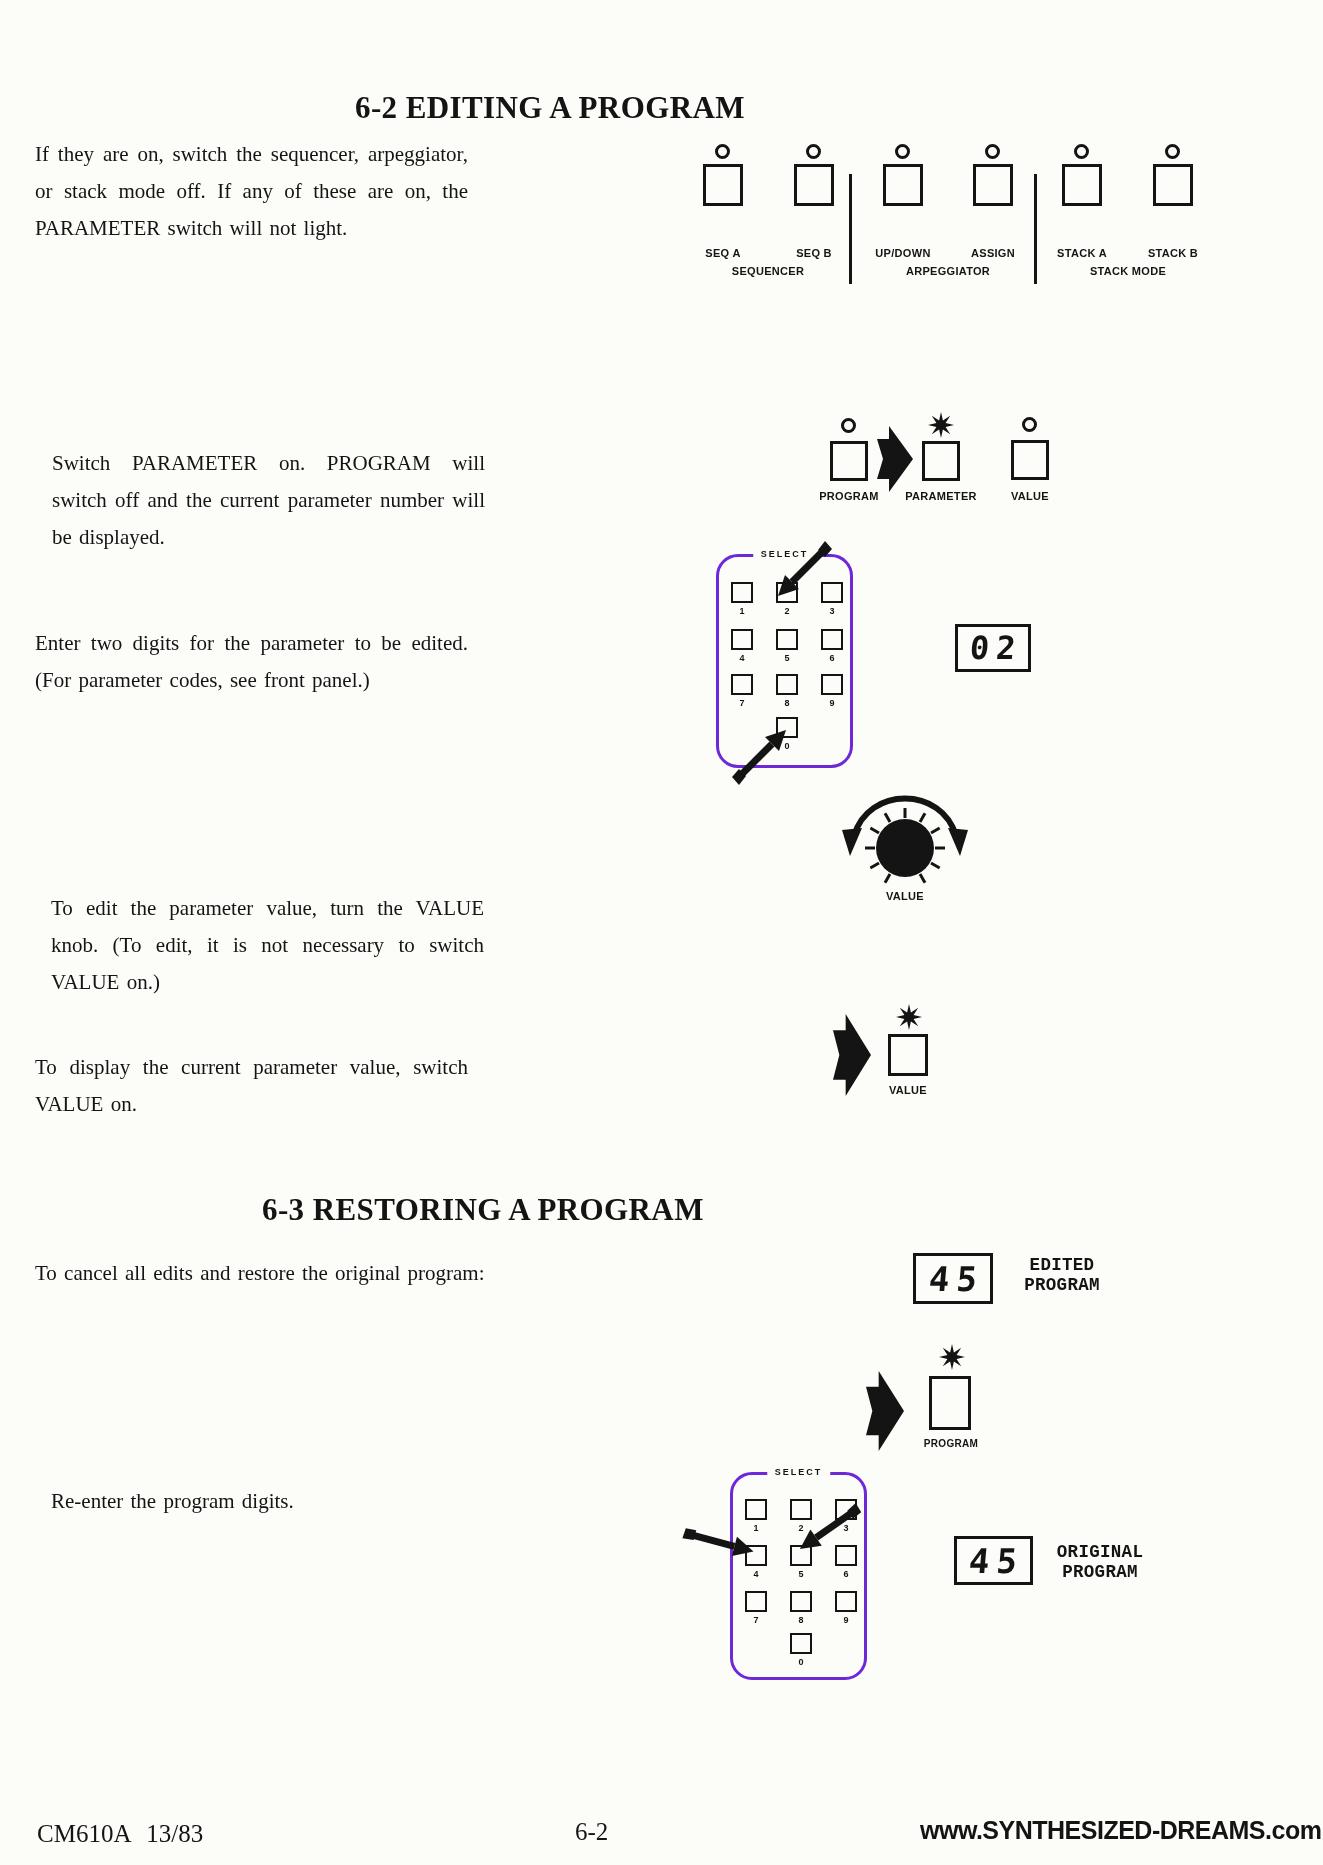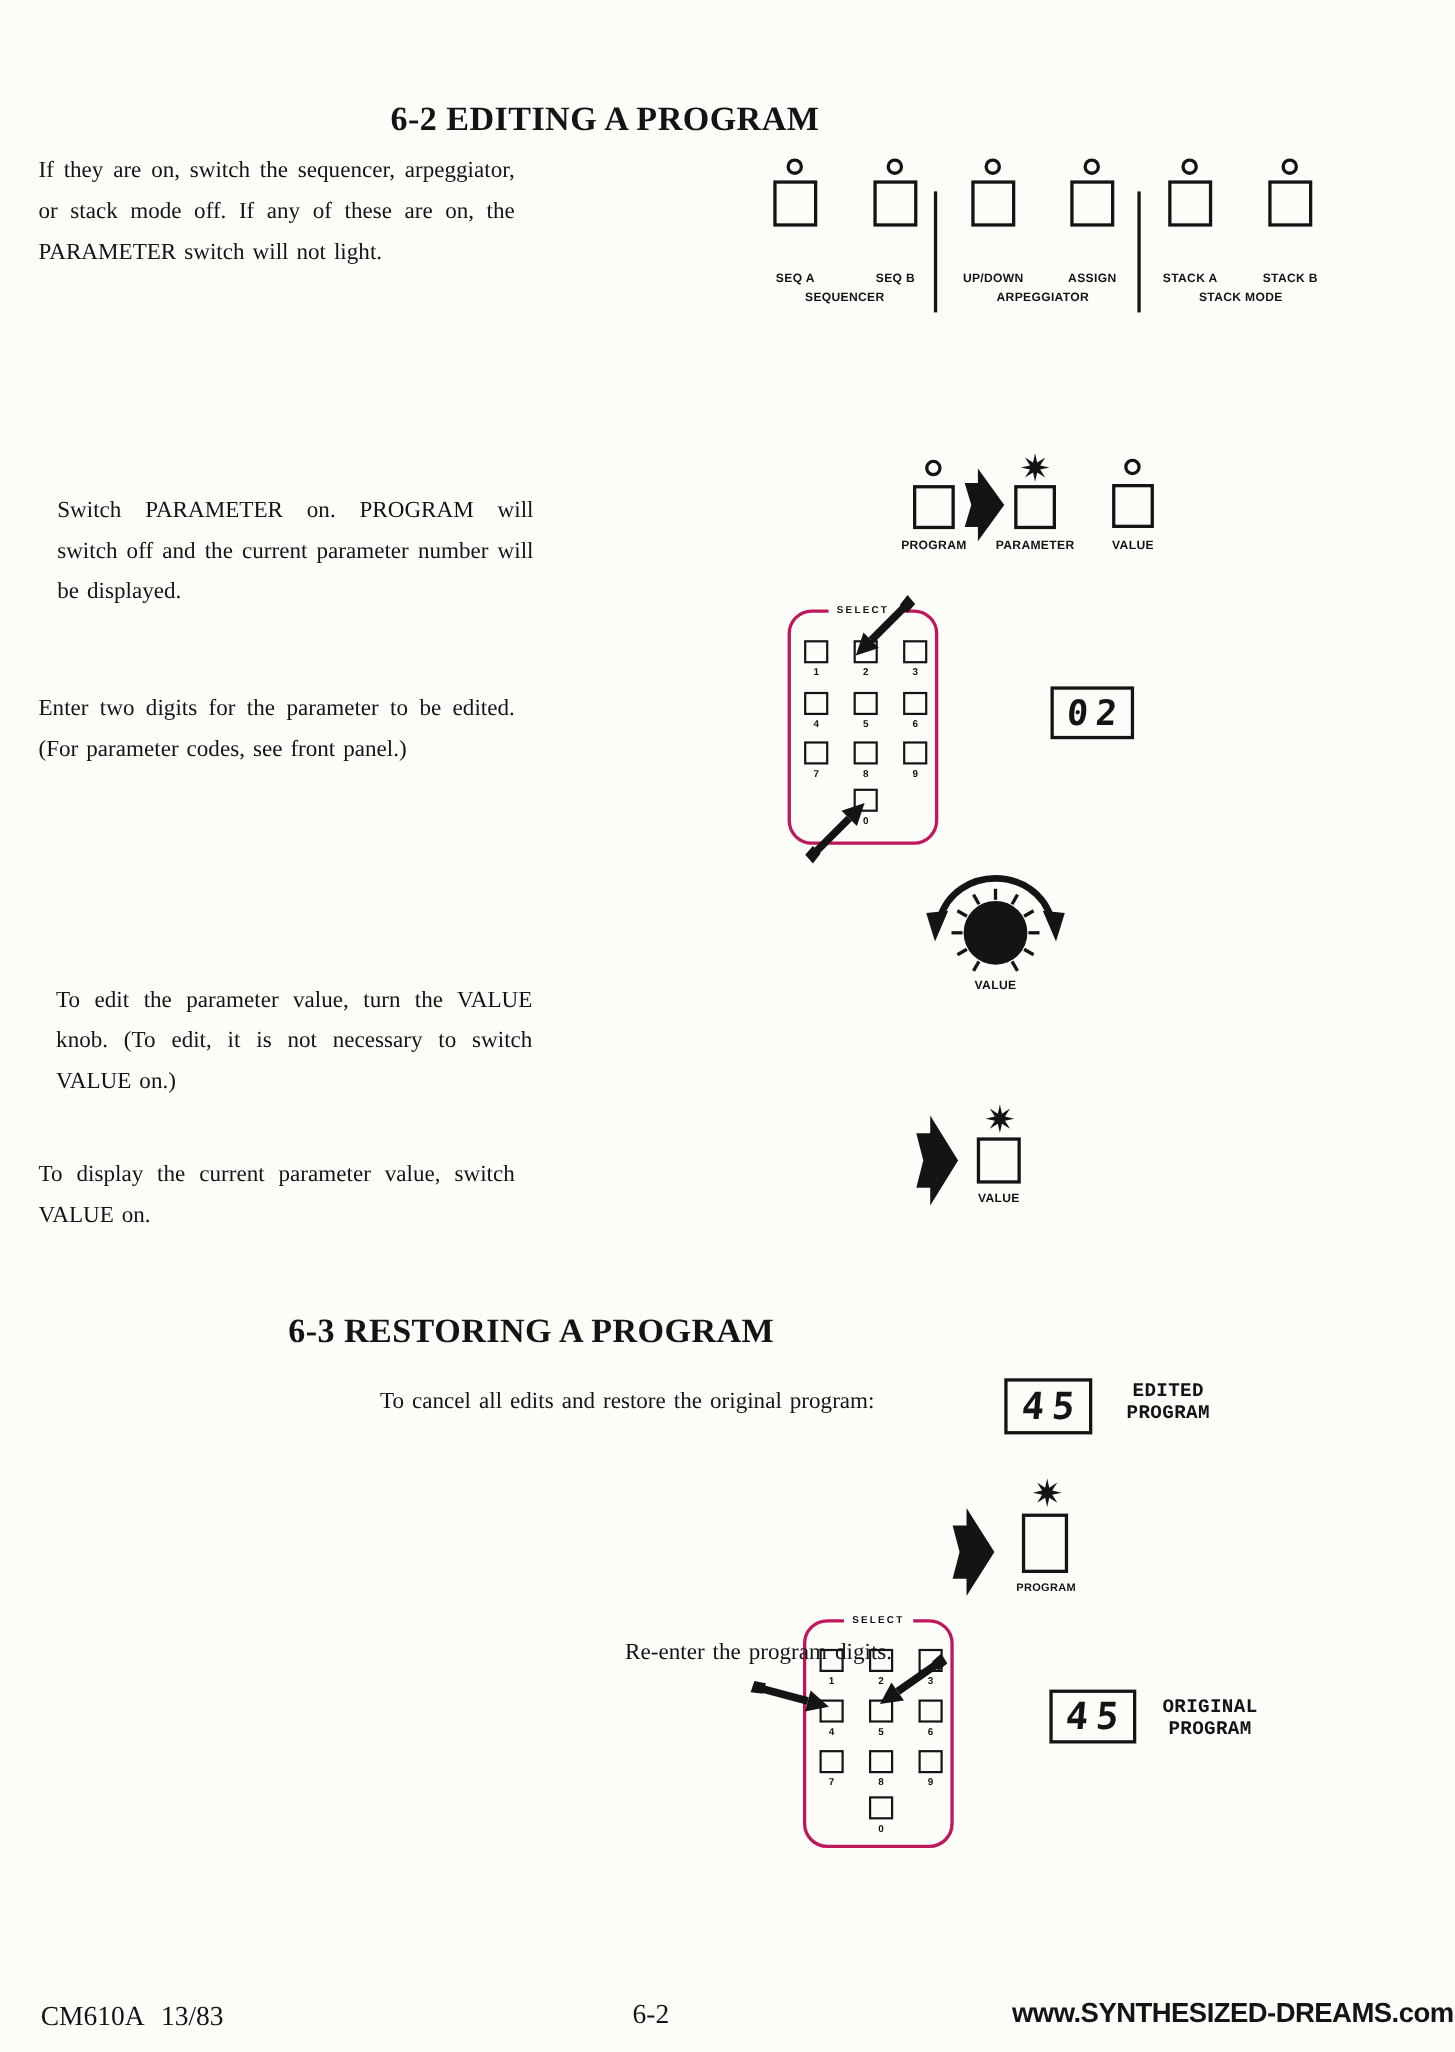--- a/index.html
+++ b/index.html
@@ -3,28 +3,28 @@
 <meta charset="utf-8">
 <style>
   html,body{margin:0;padding:0;background:#e8e8e6;}
   .page{
     position:relative;width:1323px;height:1865px;margin:0 auto;
     background:#fcfcf9;color:#141414;overflow:hidden;
     font-family:"Liberation Serif",serif;
   }
   .sec-title{position:absolute;font-weight:bold;font-size:31px;letter-spacing:0.4px;white-space:nowrap;}
   .para{position:absolute;width:433px;font-size:21px;line-height:37px;text-align:justify;word-spacing:2px;}
-  .para.line{width:760px;text-align:right;}
+  .para.line{width:760px;text-align:left;}
   
   .led{position:absolute;width:15px;height:15px;border:3px solid #141414;border-radius:50%;box-sizing:border-box;background:#fcfcf9;}
   .sq{position:absolute;width:40px;height:42px;border:3px solid #141414;box-sizing:border-box;background:#fcfcf9;}
   .dlab{position:absolute;font-family:"Liberation Sans",sans-serif;font-weight:bold;font-size:11px;
         letter-spacing:0.3px;text-align:center;white-space:nowrap;color:#141414;}
   .divider{position:absolute;width:3px;height:110px;background:#141414;}
-  .keypad{position:absolute;border:3px solid #be185d;border-radius:22px;box-sizing:border-box;background:#fcfcf9;}
+  .keypad{position:absolute;border:3px solid #6d28d9;border-radius:22px;box-sizing:border-box;background:#fcfcf9;}
   .kselect{position:absolute;top:-8px;left:50%;transform:translateX(-50%);
            font-family:"Liberation Sans",sans-serif;font-weight:bold;font-size:9px;letter-spacing:2px;
            background:#fcfcf9;padding:0 8px;white-space:nowrap;}
   .kbtn{position:absolute;width:22px;height:21px;border:2px solid #141414;box-sizing:border-box;background:#fcfcf9;}
   .knum{position:absolute;width:22px;text-align:center;font-family:"Liberation Sans",sans-serif;
         font-weight:bold;font-size:9px;}
   .display{position:absolute;border:3px solid #141414;box-sizing:border-box;background:#fcfcf9;
            display:flex;align-items:center;justify-content:center;}
   .digits{font-family:"DejaVu Sans Mono",monospace;font-weight:bold;font-size:34px;letter-spacing:7px;
           transform:skewX(-5deg);padding-left:6px;white-space:nowrap;}

